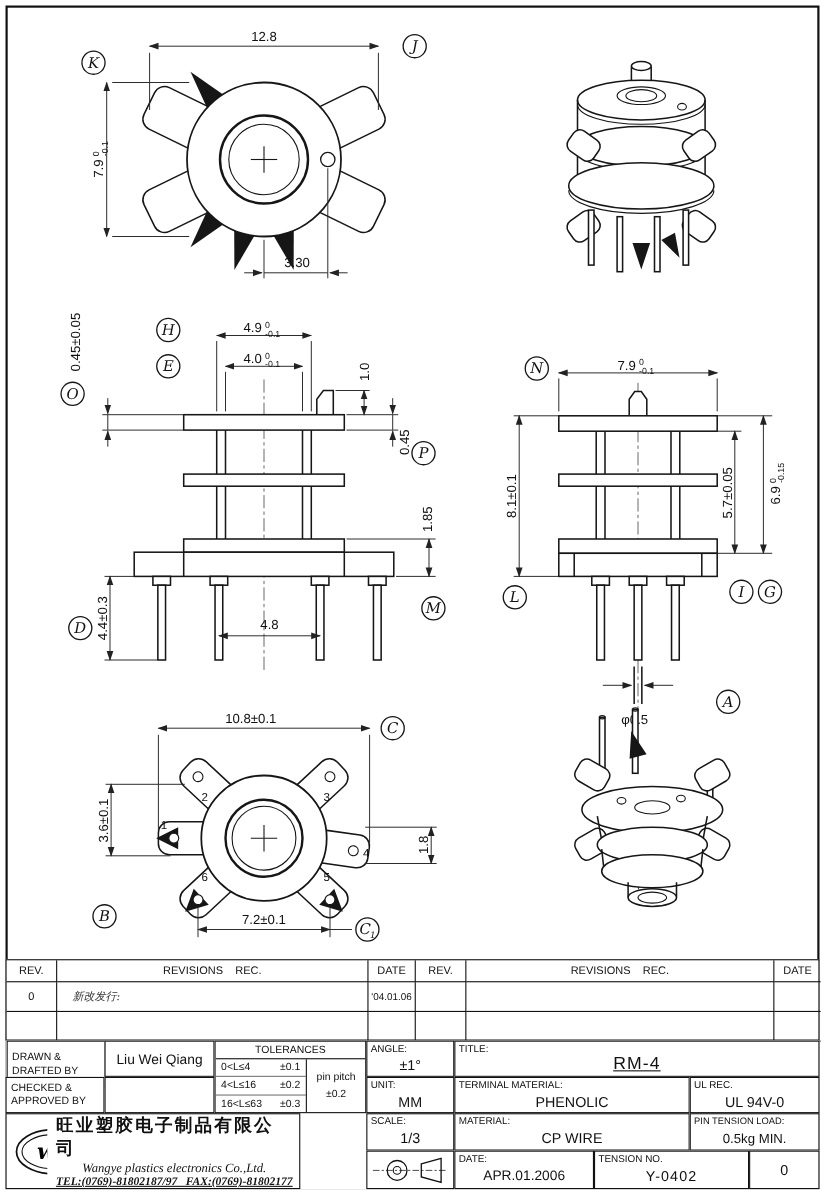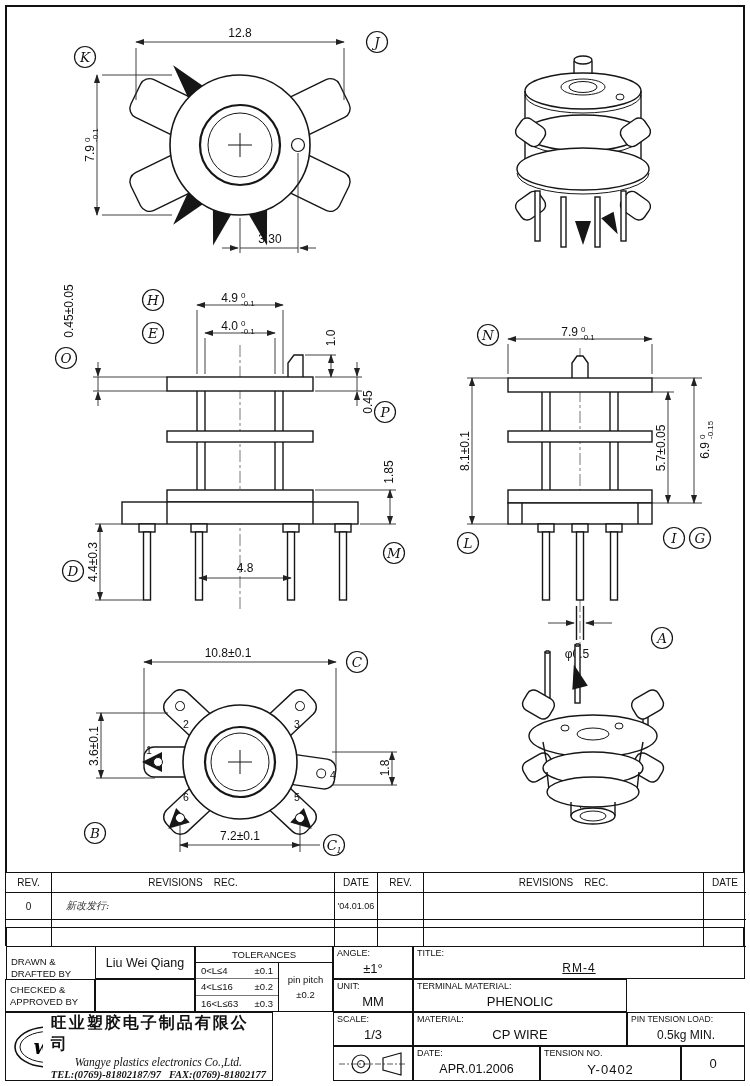--- a/index.html
+++ b/index.html
@@ -19,47 +19,47 @@
   .da { marker-start:url(#ar); marker-end:url(#ar); }
   .ae { marker-end:url(#ar); }
   .cl { stroke:#555; stroke-width:0.8; stroke-dasharray:12 3 3 3; fill:none; }
   .dt { font:12px "Liberation Sans",sans-serif; fill:#111; }
   .tt { font:8px "Liberation Sans",sans-serif; fill:#111; }
   .pn { font:10.5px "Liberation Sans",sans-serif; fill:#111; }
   .balloon circle { fill:#fff; stroke:#161616; stroke-width:1.2; }
   .balloon text { font:italic 13.5px "DejaVu Serif",serif; fill:#111; }
 
   
-  .rev-table { position:absolute; left:5px; top:872px; width:740px; height:56px;
+  .rev-table { position:absolute; left:5px; top:872px; width:740px; height:74px;
     display:grid; grid-template-columns:46px 283px 43px 46px 280px 42px;
     grid-template-rows:20px 27px 27px; border:1.5px solid #111; background:#fff; }
   .rcell { border-right:1px solid #111; border-bottom:1px solid #111;
     display:flex; align-items:center; justify-content:center; font-size:10px; overflow:hidden; }
   .rcell:nth-child(6n) { border-right:none; }
   .rev-desc { justify-content:flex-start; padding-left:14px; font:italic 10px "DejaVu Serif",serif; color:#333; }
   .pre { white-space:pre; }
 
   
   .title-block { position:absolute; left:5px; top:946px; width:740px; height:135px; background:#fff; }
   .cell { position:absolute; border:1px solid #111; display:flex; flex-direction:column; overflow:hidden; background:#fff; }
   .lab { font-size:9px; padding:1px 3px 0 3px; line-height:10px; }
   .cval { flex:1; display:flex; align-items:center; justify-content:center; font-size:13px; }
-  .big { font-size:12px; letter-spacing:1px;text-decoration:underline; }
+  .big { font-size:16px; letter-spacing:1px;text-decoration:underline; }
   .two-line { justify-content:center; padding-left:4px; font-size:9.5px; line-height:12px; display:flex; flex-direction:column; }
   .tol-head { font-size:9.5px; text-align:center; border-bottom:1px solid #111; padding:2px 0; }
   .tol-body { flex:1; display:flex; }
   .tol-left { width:82px; display:flex; flex-direction:column; }
   .tol-row { flex:1; display:flex; justify-content:space-between; padding:0 5px; align-items:center; font-size:9.5px; border-bottom:1px solid #777; }
   .tol-row:last-child { border-bottom:none; }
   .tol-right { flex:1; border-left:1px solid #111; display:flex; flex-direction:column; align-items:center; justify-content:center; font-size:9.5px; gap:4px; }
   .company { flex-direction:row; align-items:center; gap:8px; padding:4px 6px; }
   .cmp-text { flex:1; display:flex; flex-direction:column; align-items:center; gap:1px; }
   .cmp-cn { font-size:16px; font-weight:bold; letter-spacing:2px; }
   .cmp-en { font:italic 11.5px "Liberation Serif",serif; }
-  .cmp-tel { font:italic bold 10.5px "Liberation Serif",serif; white-space:pre; }
+  .cmp-tel { font:italic bold 10.5px "Liberation Serif",serif; white-space:pre;text-decoration:underline; }
 </style>
 </head>
 <body>
 
 <div class="sheet-border"></div>
 
 <svg class="drawing" width="750" height="872" viewBox="0 0 750 872">
   <defs>
     <marker id="ar" viewBox="0 0 10 10" refX="9" refY="5" markerWidth="10" markerHeight="10" orient="auto-start-reverse">
       <path d="M0,1.6 L10,5 L0,8.4 Z" fill="#222"></path>
@@ -571,20 +571,24 @@
   </div>
 
   <div class="cell" style="left:328px;top:33px;width:80px;height:33px">
     <div class="lab">UNIT:</div>
     <div class="cval">MM</div>
   </div>
   <div class="cell" style="left:408px;top:33px;width:214px;height:33px">
     <div class="lab">TERMINAL MATERIAL:</div>
     <div class="cval">PHENOLIC</div>
   </div>
+  <div class="cell" style="left:622px;top:33px;width:118px;height:33px">
+    <div class="lab">UL REC.</div>
+    <div class="cval">UL 94V-0</div>
+  </div>
 
   <div class="cell company" style="left:0;top:66px;width:268px;height:69px">
     <svg width="72" height="46">
       <ellipse cx="36" cy="23" rx="33" ry="20" fill="#fff" stroke="#111" stroke-width="1.6"></ellipse>
       <ellipse cx="36" cy="23" rx="28" ry="15.5" fill="none" stroke="#111" stroke-width="1"></ellipse>
       <text x="36" y="30" text-anchor="middle" style="font:italic bold 20px 'DejaVu Serif',serif">wy</text>
     </svg>
     <div class="cmp-text">
       <div class="cmp-cn">旺业塑胶电子制品有限公司</div>
       <div class="cmp-en">Wangye plastics electronics Co.,Ltd.</div>

